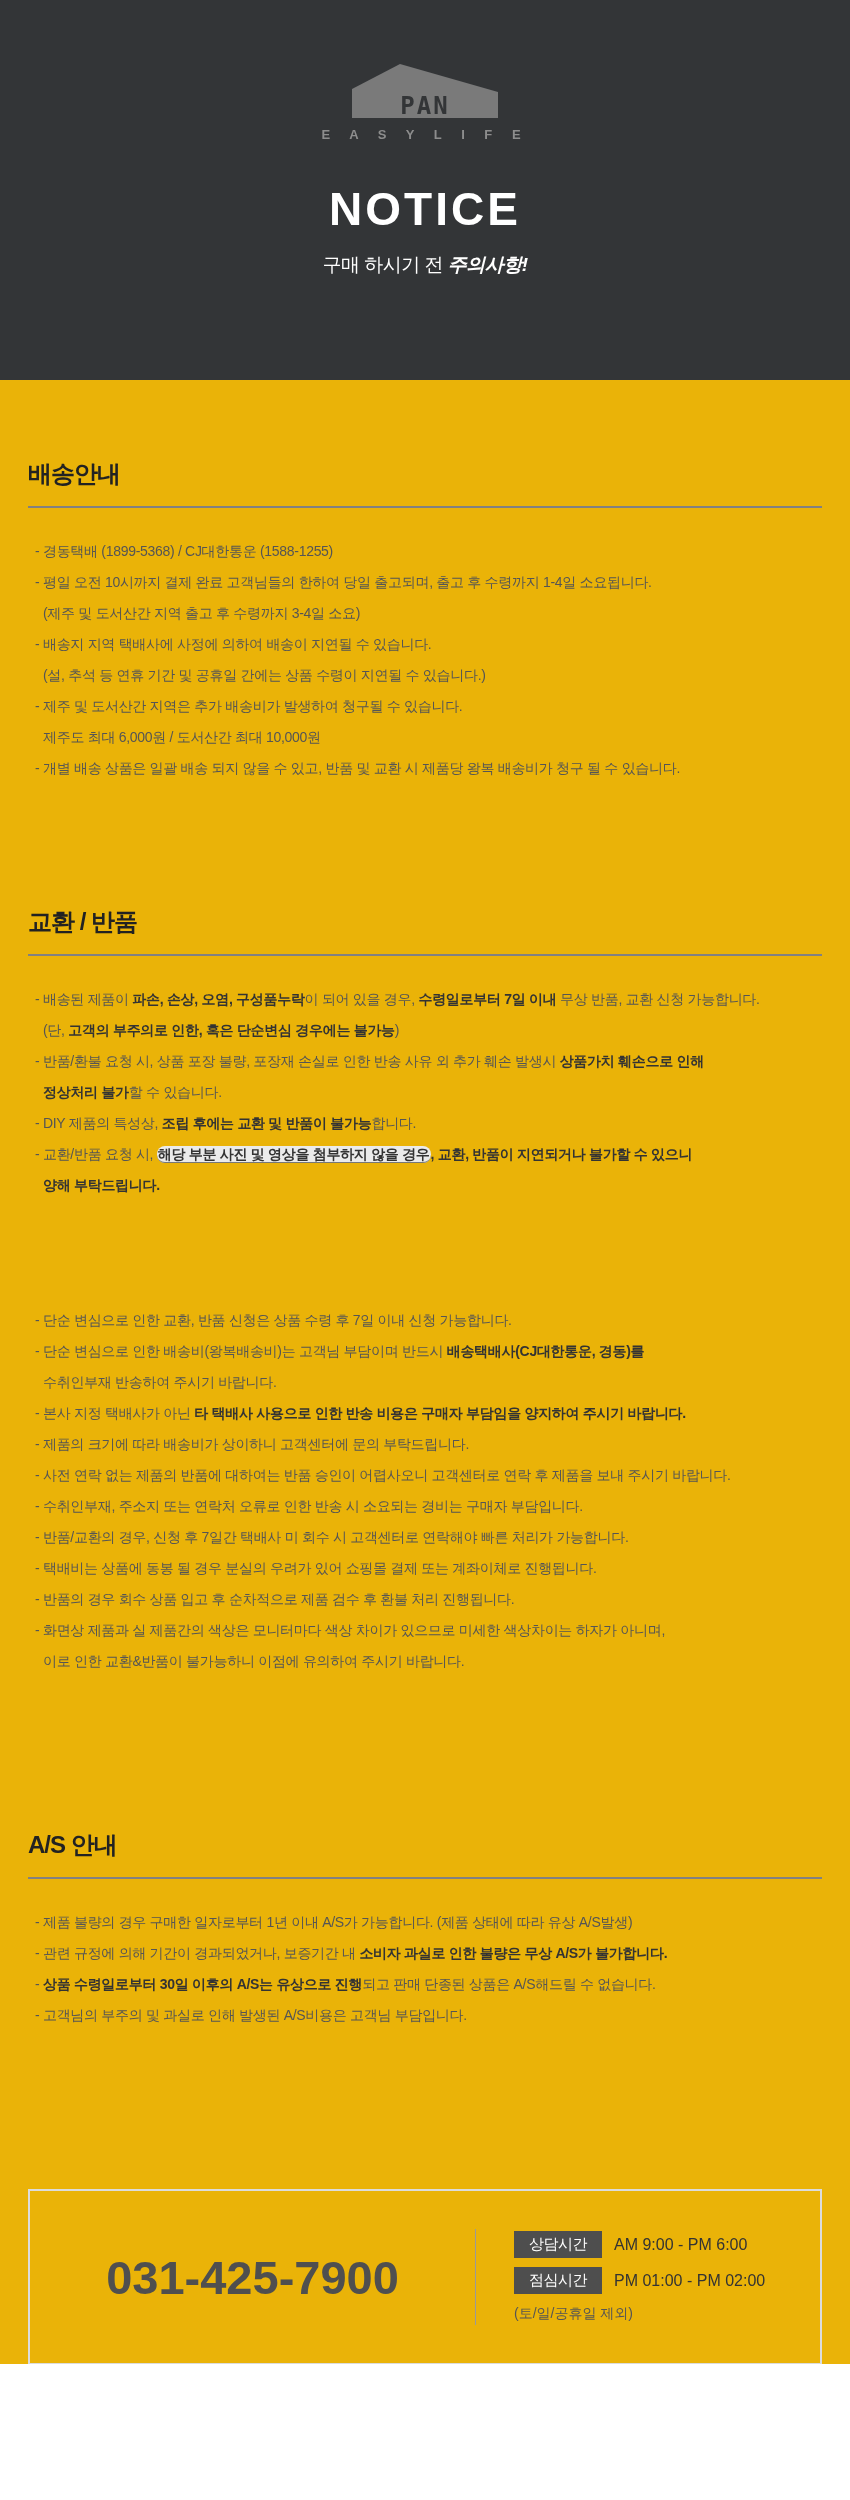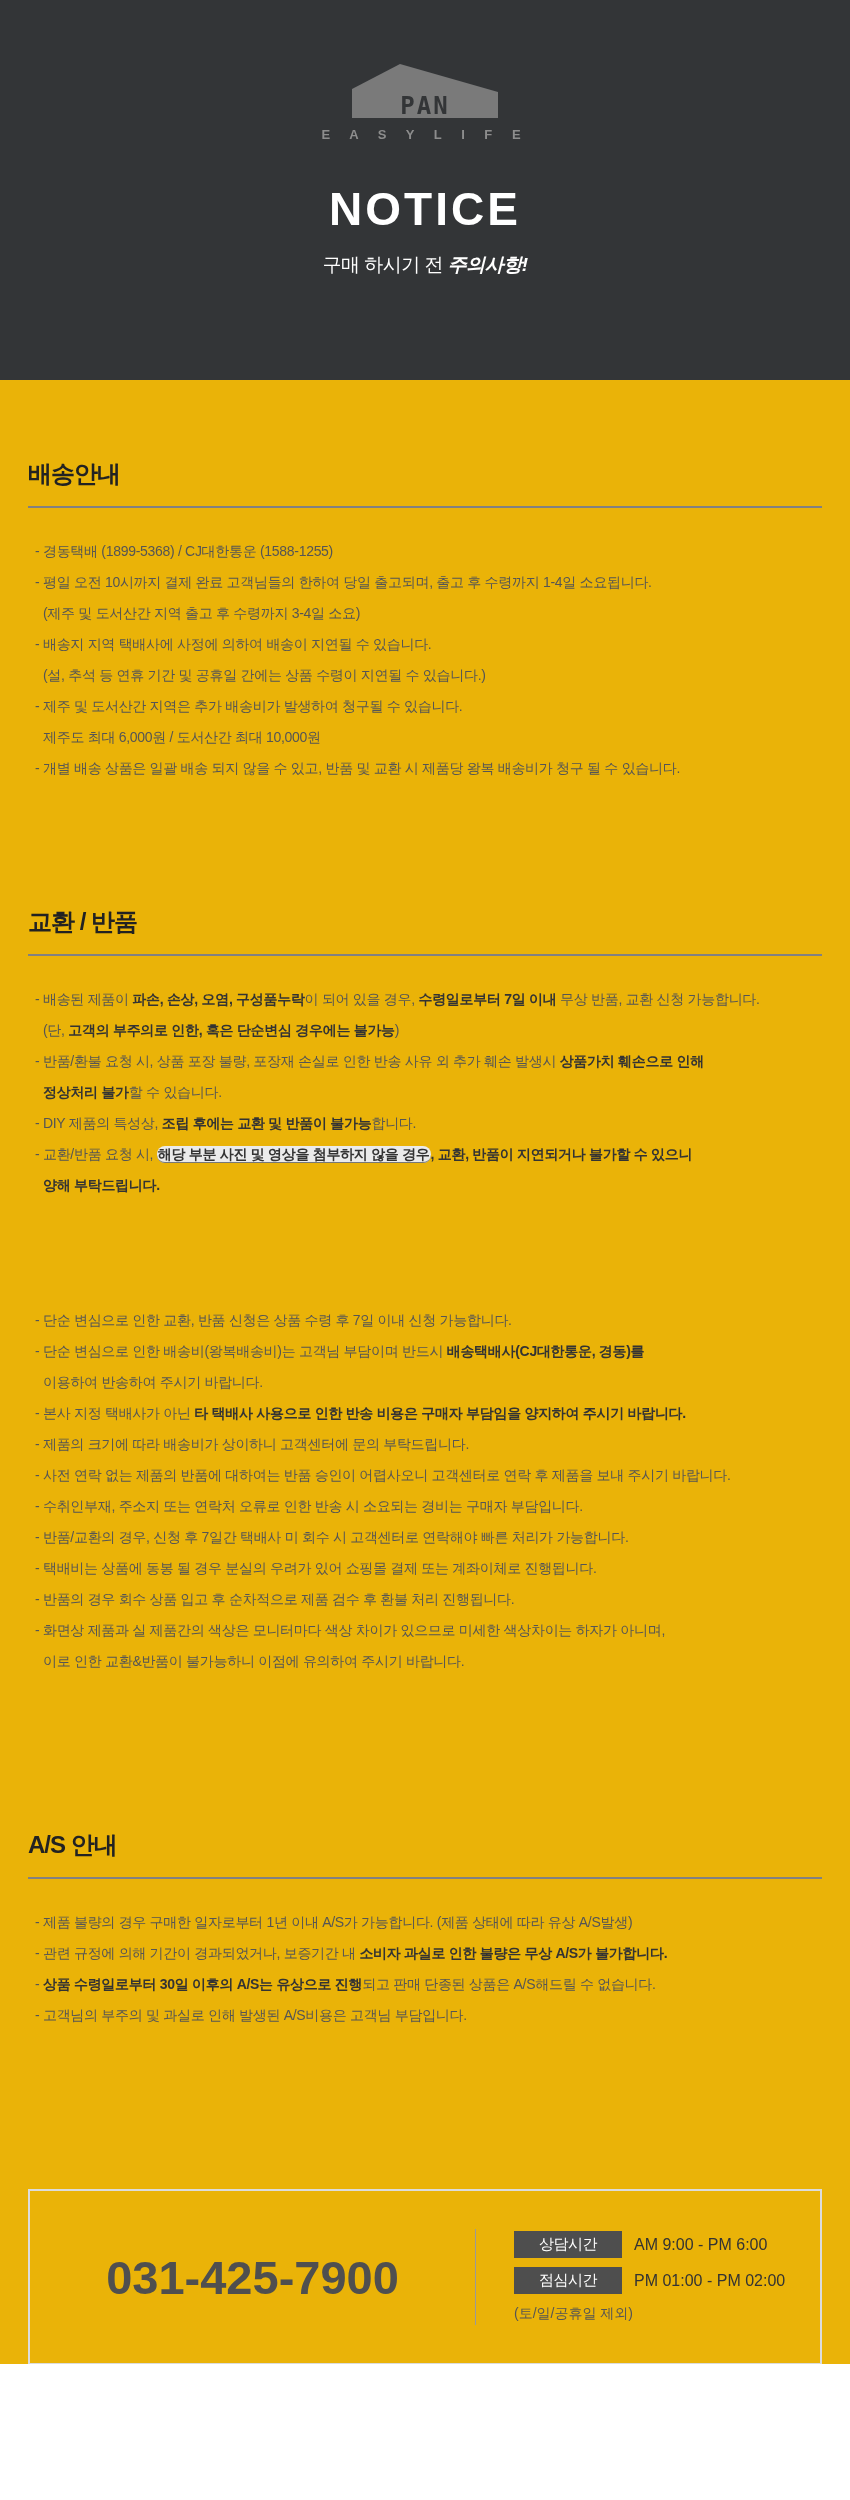--- a/index.html
+++ b/index.html
@@ -29,21 +29,21 @@
   .lines .b{font-weight:bold;color:#333333;}
   .lines .hl{background:#ebebeb;border-bottom:1px solid #777777;padding:0 1px;border-radius:8px;}
   .group + .group{margin-top:104px;}
 
   
   .cs-box{margin-top:22px;border:2px solid #dcdcdc;height:172px;display:flex;align-items:center;}
   .cs-phone{flex:0 0 445px;text-align:center;font-size:47px;font-weight:bold;color:#4f4f4f;letter-spacing:0px;}
   .cs-divider{width:1px;height:96px;background:#999999;}
   .cs-hours{padding-left:38px;display:flex;flex-direction:column;gap:9px;}
   .hours-row{display:flex;align-items:center;gap:12px;}
-  .hours-badge{background:#4e4e4e;color:#ffffff;font-size:15px;padding:4px 25px;letter-spacing:-0.5px;}
+  .hours-badge{background:#4e4e4e;color:#ffffff;font-size:15px;padding:4px 15px;letter-spacing:-0.5px;}
   .hours-time{font-size:16px;color:#333333;}
   .hours-note{font-size:14px;color:#555555;margin-top:2px;}
   .board-note{margin-top:44px;font-size:15px;color:#555555;padding-left:3px;}
   .board-note .b{font-weight:bold;color:#333333;}
 </style>
 </head>
 <body>
 
 <div class="page">
 
@@ -84,21 +84,21 @@
           <div class="line indent"><span>(단, </span><span class="b">고객의 부주의로 인한, 혹은 단순변심 경우에는 불가능</span><span>)</span></div>
           <div class="line"><span>- 반품/환불 요청 시, 상품 포장 불량, 포장재 손실로 인한 반송 사유 외 추가 훼손 발생시 </span><span class="b">상품가치 훼손으로 인해</span></div>
           <div class="line indent"><span class="b">정상처리 불가</span><span>할 수 있습니다.</span></div>
           <div class="line"><span>- DIY 제품의 특성상, </span><span class="b">조립 후에는 교환 및 반품이 불가능</span><span>합니다.</span></div>
           <div class="line"><span>- 교환/반품 요청 시, </span><span class="b hl">해당 부분 사진 및 영상을 첨부하지 않을 경우</span><span class="b">, 교환, 반품이 지연되거나 불가할 수 있으니</span></div>
           <div class="line indent"><span class="b">양해 부탁드립니다.</span></div>
         </div>
       <div class="lines group">
           <div class="line"><span>- 단순 변심으로 인한 교환, 반품 신청은 상품 수령 후 7일 이내 신청 가능합니다.</span></div>
           <div class="line"><span>- 단순 변심으로 인한 배송비(왕복배송비)는 고객님 부담이며 반드시 </span><span class="b">배송택배사(CJ대한통운, 경동)를</span></div>
-          <div class="line indent"><span>이용하여 반송하여 주시기 바랍니다.</span></div>
+          <div class="line indent"><span>수취인부재 반송하여 주시기 바랍니다.</span></div>
           <div class="line"><span>- 본사 지정 택배사가 아닌 </span><span class="b">타 택배사 사용으로 인한 반송 비용은 구매자 부담임을 양지하여 주시기 바랍니다.</span></div>
           <div class="line"><span>- 제품의 크기에 따라 배송비가 상이하니 고객센터에 문의 부탁드립니다.</span></div>
           <div class="line"><span>- 사전 연락 없는 제품의 반품에 대하여는 반품 승인이 어렵사오니 고객센터로 연락 후 제품을 보내 주시기 바랍니다.</span></div>
           <div class="line"><span>- 수취인부재, 주소지 또는 연락처 오류로 인한 반송 시 소요되는 경비는 구매자 부담입니다.</span></div>
           <div class="line"><span>- 반품/교환의 경우, 신청 후 7일간 택배사 미 회수 시 고객센터로 연락해야 빠른 처리가 가능합니다.</span></div>
           <div class="line"><span>- 택배비는 상품에 동봉 될 경우 분실의 우려가 있어 쇼핑몰 결제 또는 계좌이체로 진행됩니다.</span></div>
           <div class="line"><span>- 반품의 경우 회수 상품 입고 후 순차적으로 제품 검수 후 환불 처리 진행됩니다.</span></div>
           <div class="line"><span>- 화면상 제품과 실 제품간의 색상은 모니터마다 색상 차이가 있으므로 미세한 색상차이는 하자가 아니며,</span></div>
           <div class="line indent"><span>이로 인한 교환&amp;반품이 불가능하니 이점에 유의하여 주시기 바랍니다.</span></div>
         </div>

